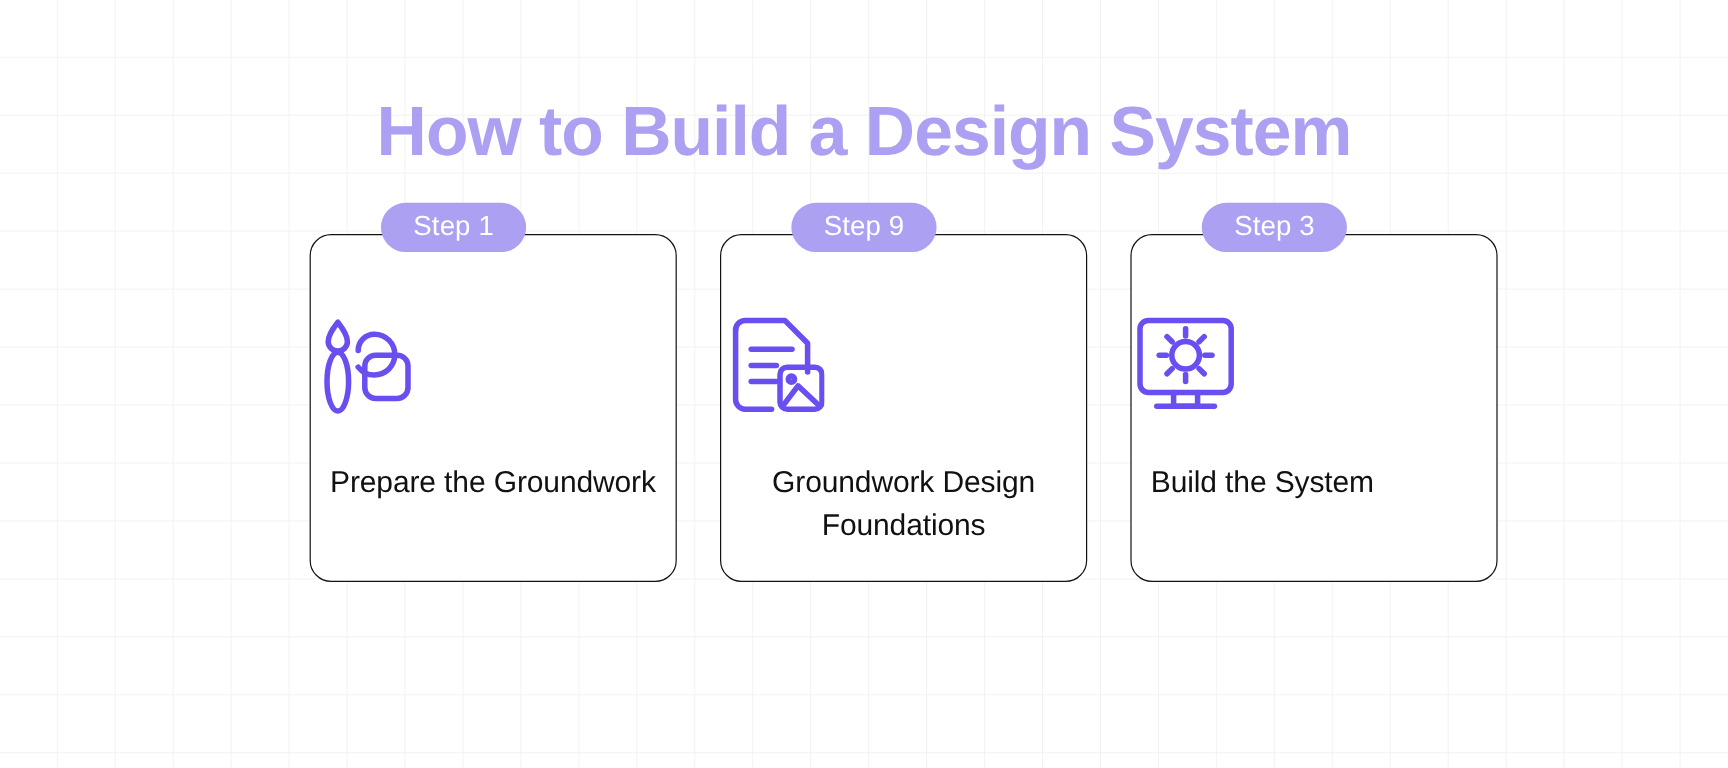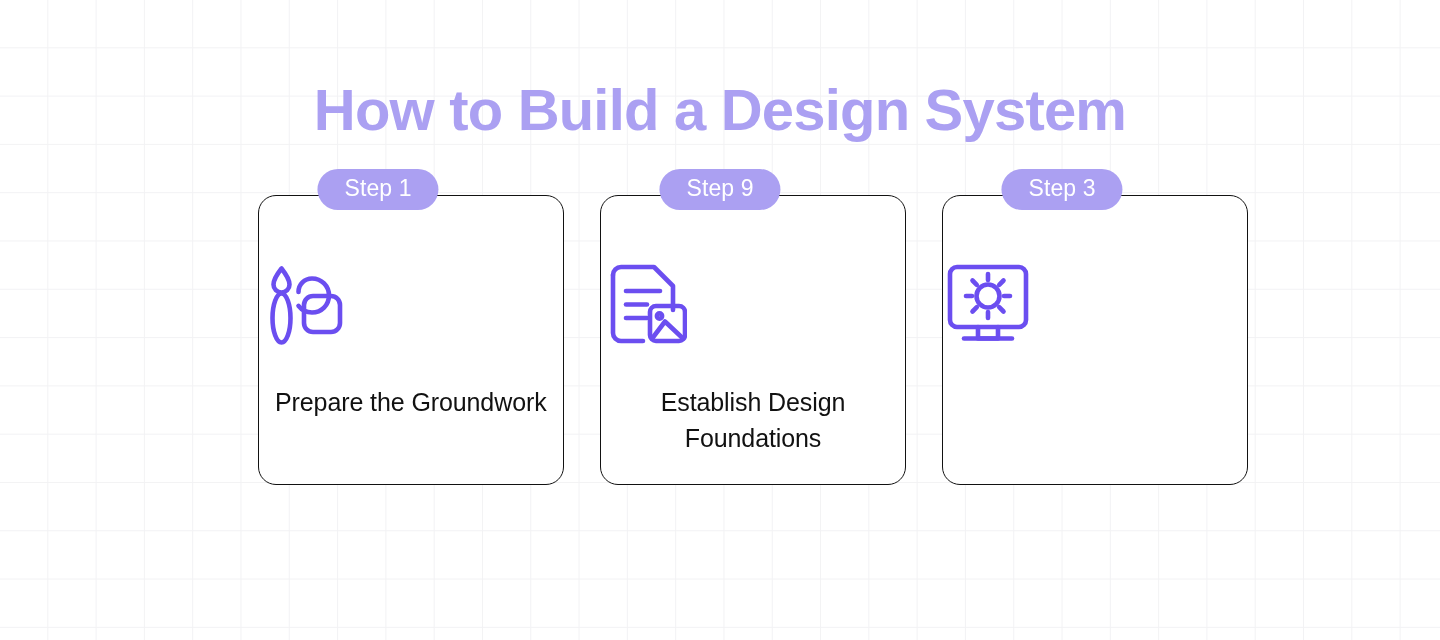--- a/index.html
+++ b/index.html
@@ -148,21 +148,21 @@
 
             <line x1="25" y1="33" x2="59" y2="33"></line>
             <line x1="25" y1="46.5" x2="46" y2="46.5"></line>
             <line x1="25" y1="60" x2="46" y2="60"></line>
 
             <rect x="49" y="48" width="35" height="35" rx="6"></rect>
             <circle cx="58.5" cy="58" r="2.6"></circle>
             <path d="M51.5 80 L64 63.5 L81.5 80"></path>
           </svg>
         </div>
-        <div class="card-label">Establish Design Foundations</div>
+        <div class="card-label">Groundwork Design Foundations</div>
       </div>
     </div>
 
     <div class="card-wrap">
       <div class="badge">Step 3</div>
       <div class="card">
         <div class="icon-slot">
           <svg width="90" height="92" viewBox="0 0 90 92" fill="none" stroke="#6b4ef0" stroke-width="4.6" stroke-linecap="round" stroke-linejoin="round">
 
             <rect x="7" y="9" width="76" height="60" rx="7"></rect>
@@ -175,17 +175,18 @@
             <line x1="45" y1="16" x2="45" y2="22"></line>
             <line x1="45" y1="54" x2="45" y2="60"></line>
             <line x1="23" y1="38" x2="29" y2="38"></line>
             <line x1="61" y1="38" x2="67" y2="38"></line>
             <line x1="29.5" y1="22.5" x2="33.8" y2="26.8"></line>
             <line x1="56.2" y1="49.2" x2="60.5" y2="53.5"></line>
             <line x1="60.5" y1="22.5" x2="56.2" y2="26.8"></line>
             <line x1="33.8" y1="49.2" x2="29.5" y2="53.5"></line>
           </svg>
         </div>
+        <div class="card-label">Build the System</div>
       </div>
     </div>
 
   </div>
 </div>
 
 </body></html>

